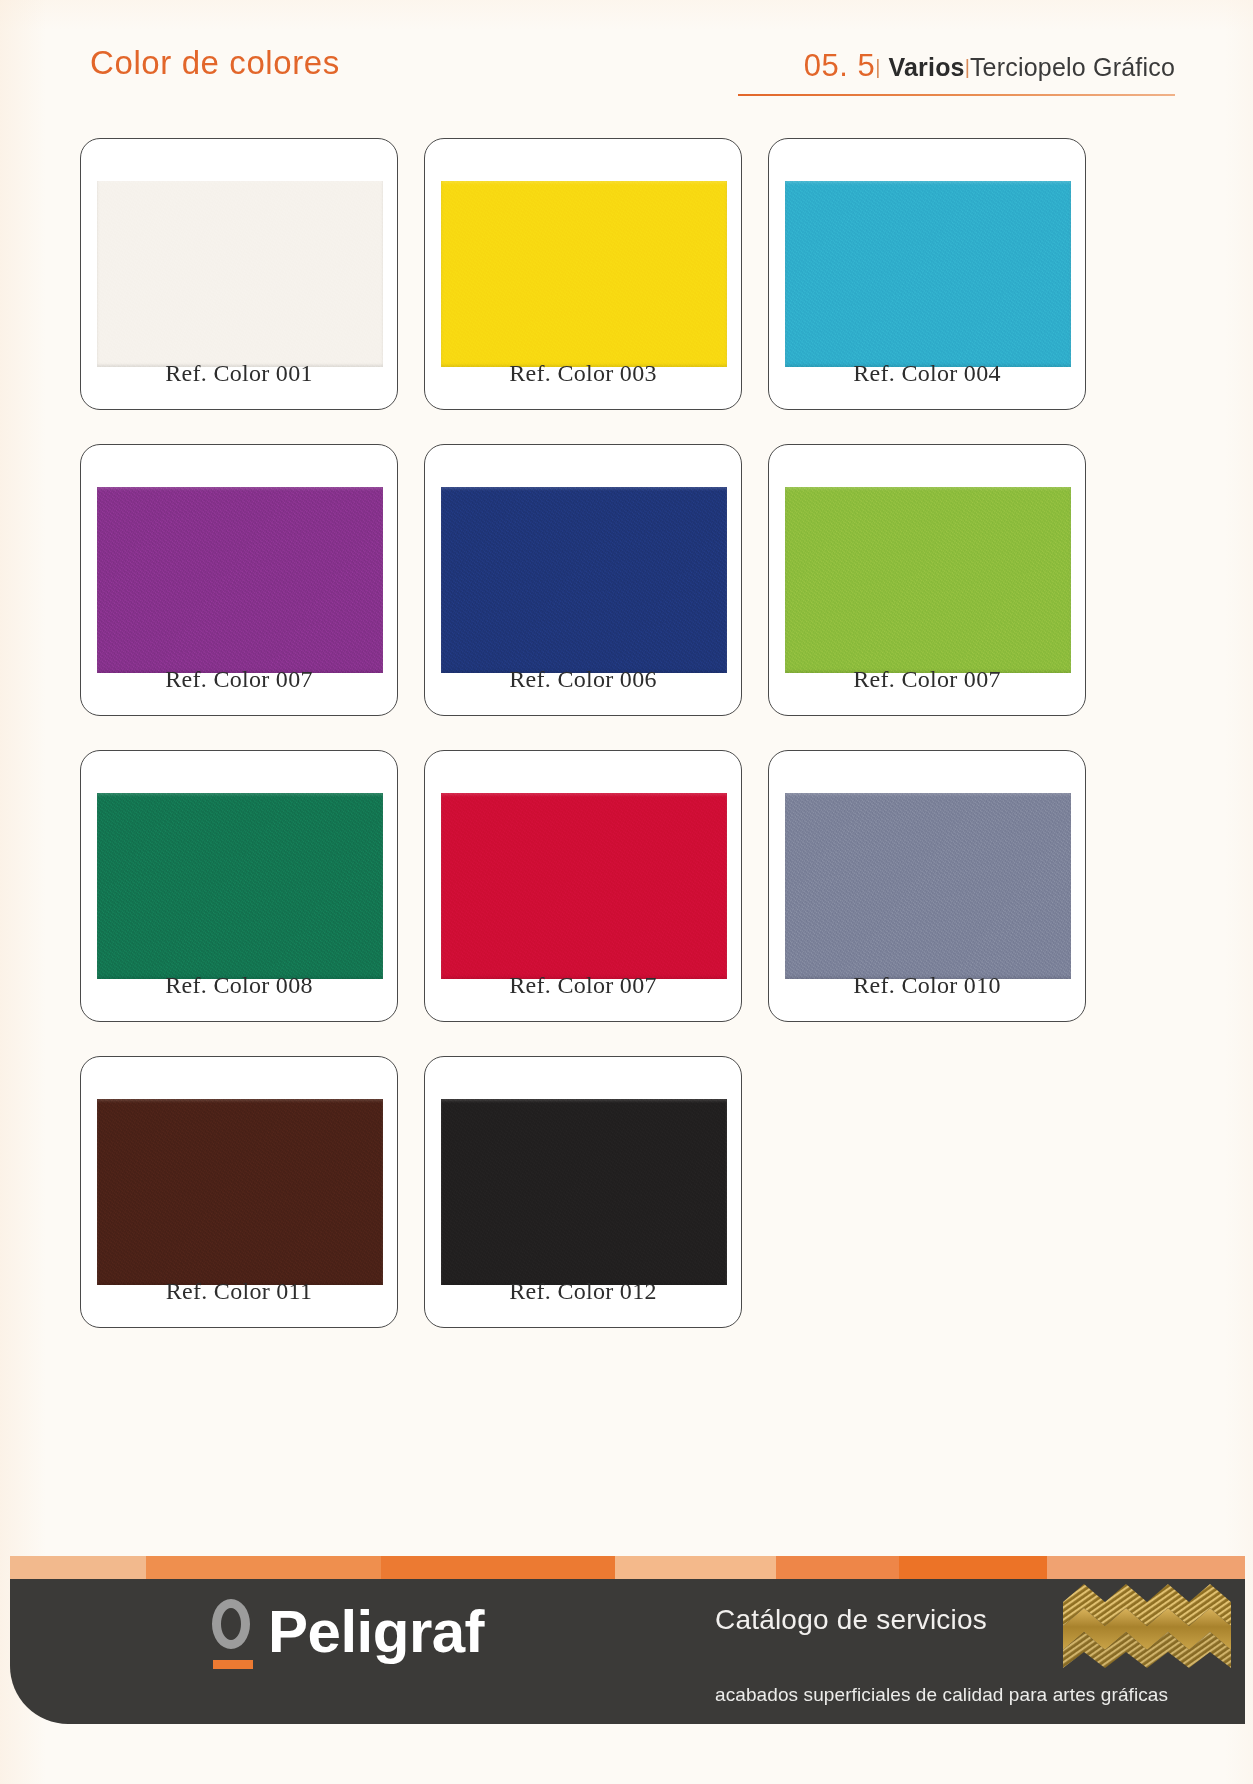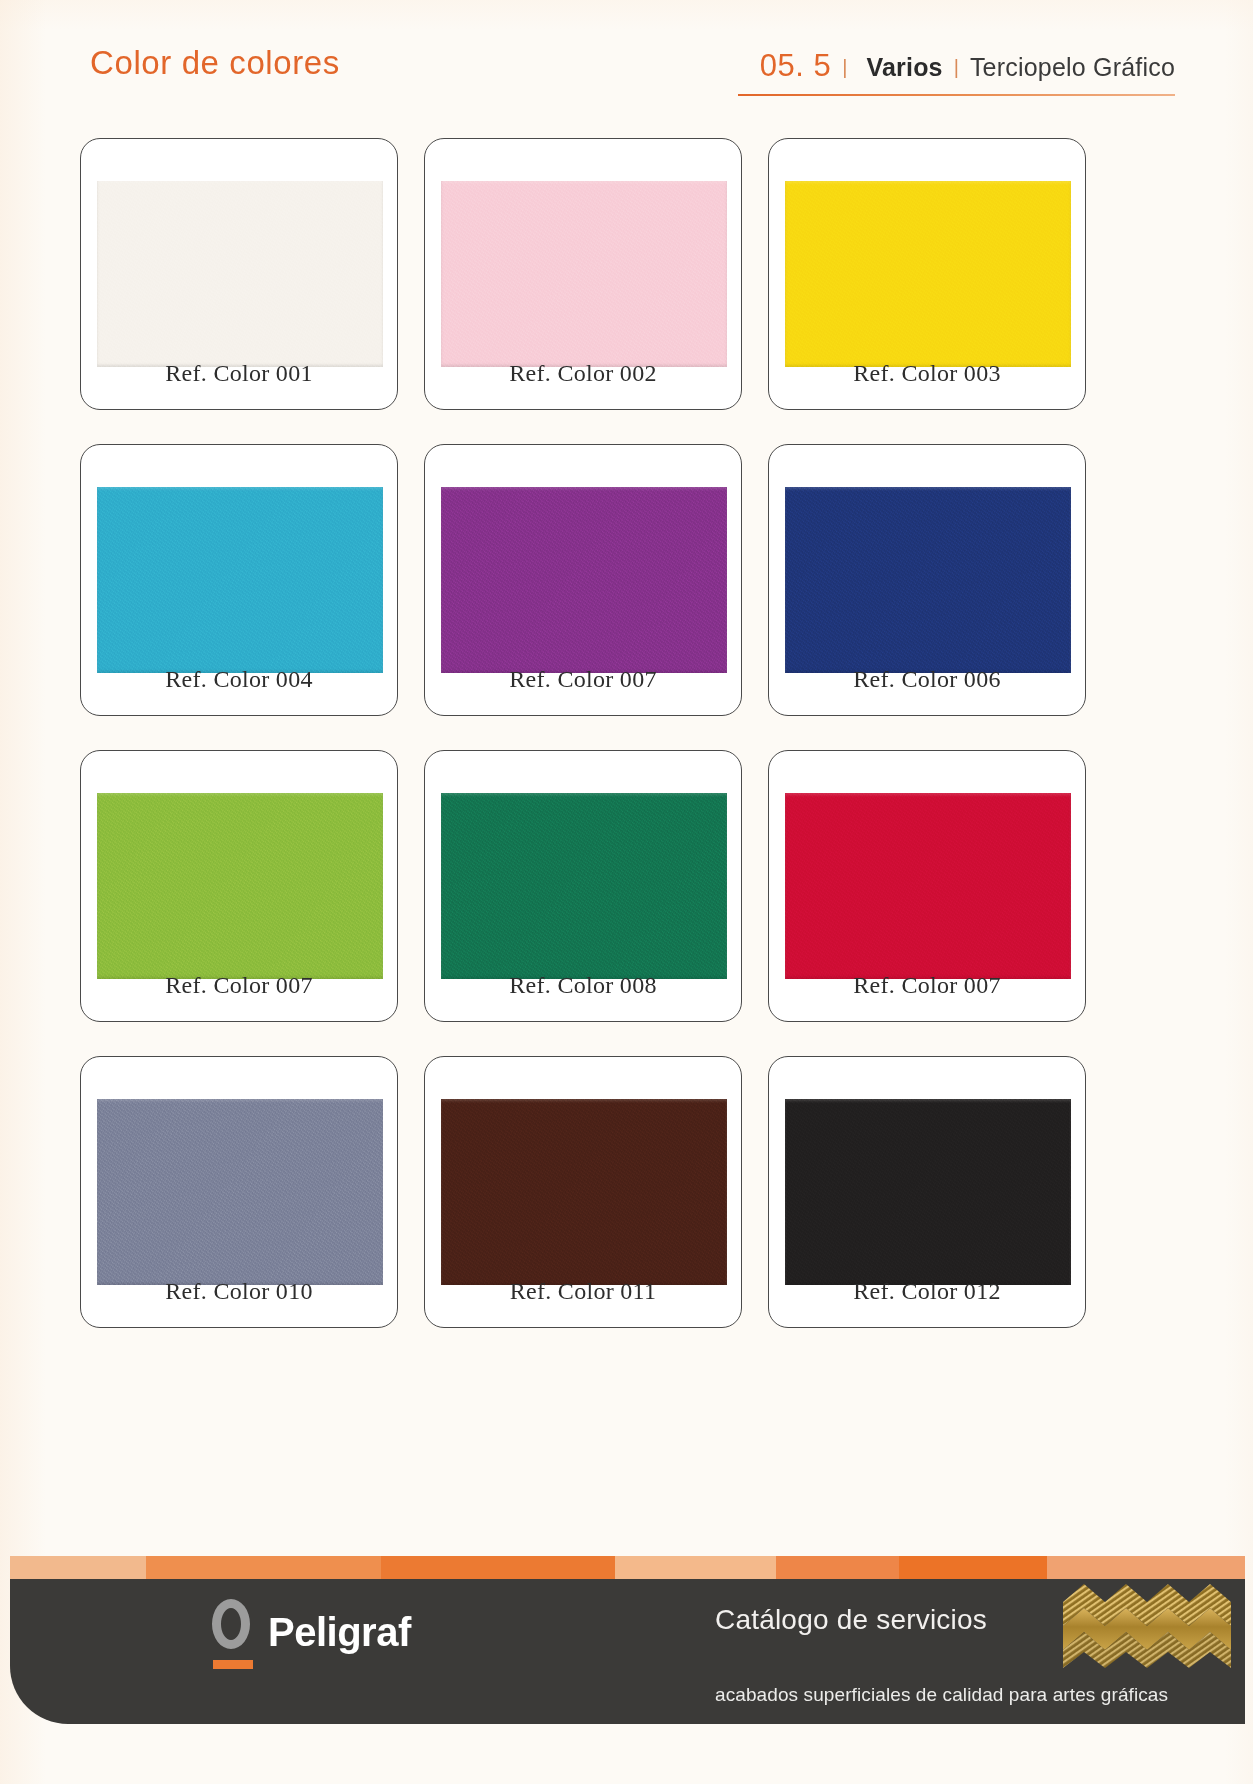--- a/index.html
+++ b/index.html
@@ -43,21 +43,20 @@
     color: #e2662a;
     font-weight: 400;
     white-space: nowrap;
   }
   .breadcrumb {
     position: absolute;
     right: 0;
     top: 4px;
     display: flex;
     align-items: baseline;
-    gap: 11px;
     white-space: nowrap;
   }
   .crumb-code {
     font-size: 31px;
     color: #e2662a;
     letter-spacing: .5px;
   }
   .crumb-sep {
     font-size: 20px;
     color: #d98a58;
@@ -203,21 +202,21 @@
   }
   .brand-underline {
     position: absolute;
     bottom: -4px;
     left: 3px;
     width: 40px;
     height: 9px;
     background: #ec7a32;
   }
   .brand-name {
-    font-size: 40px;
+    font-size: 60px;
     font-weight: bold;
     color: #ffffff;
     letter-spacing: -.5px;
     line-height: 1;
   }
   .footer-right {
     position: absolute;
     right: 10px;
     top: 42px;
     width: 520px;
@@ -266,24 +265,20 @@
     <div class="header-rule"></div>
   </div>
 
   <div class="grid">
 
     <div class="card">
       <div class="swatch" style="background-color: rgb(246, 242, 236);"></div>
       <div class="card-label">Ref. Color 001</div>
     </div>
 
-    <div class="card">
-      <div class="swatch" style="background-color: rgb(248, 205, 215);"></div>
-      <div class="card-label">Ref. Color 002</div>
-    </div>
 
     <div class="card">
       <div class="swatch" style="background-color: rgb(248, 217, 17);"></div>
       <div class="card-label">Ref. Color 003</div>
     </div>
 
     <div class="card">
       <div class="swatch" style="background-color: rgb(47, 173, 203);"></div>
       <div class="card-label">Ref. Color 004</div>
     </div>

